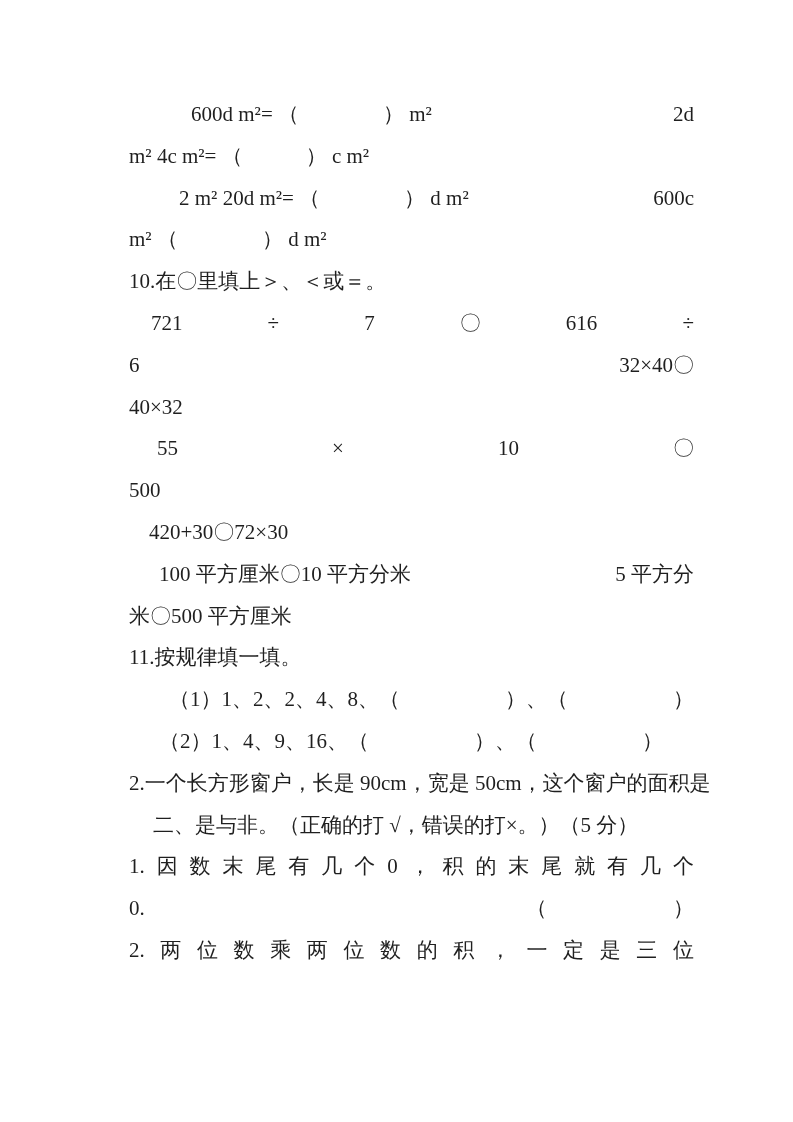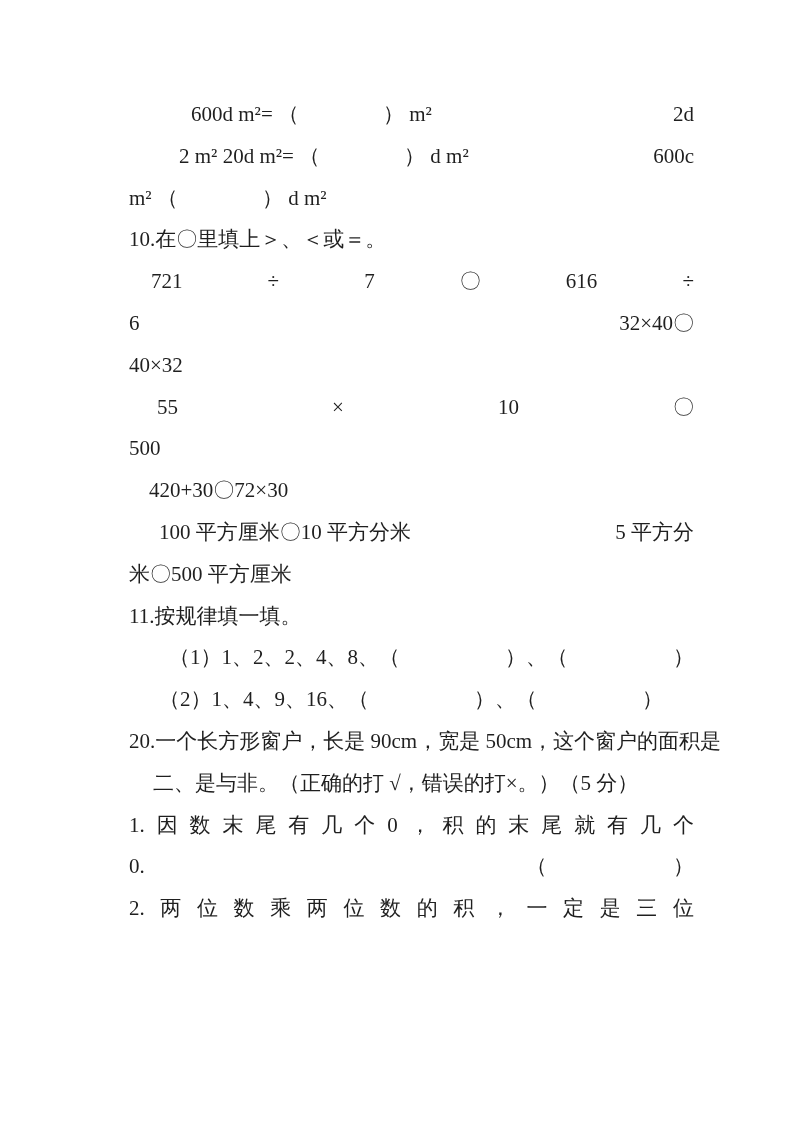--- a/index.html
+++ b/index.html
@@ -37,33 +37,34 @@
   .line .line-left, .line .line-right, .line .line-text, .line .token {
     white-space: pre;
   }
 </style>
 </head>
 <body>
 
 <div class="page">
   <div class="content" style="color: rgb(31, 31, 31);">
       <div class="line split" style="padding-left: 62px;"><span class="line-left">600d m²= （　　　　） m²</span><span class="line-right">2d</span></div>
+      <div class="line plain"><span class="line-text">m² 4c m²= （　　　） c m²</span></div>
       <div class="line split" style="padding-left: 50px;"><span class="line-left">2 m² 20d m²= （　　　　） d m²</span><span class="line-right">600c</span></div>
       <div class="line plain"><span class="line-text">m² （　　　　） d m²</span></div>
       <div class="line plain"><span class="line-text">10.在〇里填上＞、＜或＝。</span></div>
       <div class="line justify" style="padding-left: 22px; gap: 36px;"><span class="token">721</span><span class="token">÷</span><span class="token">7</span><span class="token">〇</span><span class="token">616</span><span class="token">÷</span></div>
       <div class="line split"><span class="line-left">6</span><span class="line-right">32×40〇</span></div>
       <div class="line plain"><span class="line-text">40×32</span></div>
       <div class="line justify" style="padding-left: 28px; text-align: center;"><span class="token">55</span><span class="token">×</span><span class="token">10</span><span class="token">〇</span></div>
       <div class="line plain"><span class="line-text">500</span></div>
       <div class="line plain" style="padding-left: 20px;"><span class="line-text">420+30〇72×30</span></div>
       <div class="line split" style="padding-left: 30px;"><span class="line-left">100 平方厘米〇10 平方分米</span><span class="line-right">5 平方分</span></div>
       <div class="line plain"><span class="line-text">米〇500 平方厘米</span></div>
       <div class="line plain"><span class="line-text">11.按规律填一填。</span></div>
       <div class="line plain" style="padding-left: 30px; text-align: right;"><span class="line-text">（1）1、2、2、4、8、（　　　　　）、（　　　　　）</span></div>
       <div class="line plain" style="padding-left: 30px;"><span class="line-text">（2）1、4、9、16、（　　　　　）、（　　　　　）</span></div>
-      <div class="line plain"><span class="line-text">20.一个长方形窗户，长是 90cm，宽是 50cm，这个窗户的面积是</span></div>
+      <div class="line plain"><span class="line-text">2.一个长方形窗户，长是 90cm，宽是 50cm，这个窗户的面积是</span></div>
       <div class="line plain" style="padding-left: 24px;"><span class="line-text">二、是与非。（正确的打 √，错误的打×。）（5 分）</span></div>
       <div class="line justify"><span class="token">1.</span><span class="token">因</span><span class="token">数</span><span class="token">末</span><span class="token">尾</span><span class="token">有</span><span class="token">几</span><span class="token">个</span><span class="token">0</span><span class="token">，</span><span class="token">积</span><span class="token">的</span><span class="token">末</span><span class="token">尾</span><span class="token">就</span><span class="token">有</span><span class="token">几</span><span class="token">个</span></div>
       <div class="line split"><span class="line-left">0.</span><span class="line-right">（　　　　　　）</span></div>
       <div class="line justify"><span class="token">2.</span><span class="token">两</span><span class="token">位</span><span class="token">数</span><span class="token">乘</span><span class="token">两</span><span class="token">位</span><span class="token">数</span><span class="token">的</span><span class="token">积</span><span class="token">，</span><span class="token">一</span><span class="token">定</span><span class="token">是</span><span class="token">三</span><span class="token">位</span></div>
     </div>
 </div>
 
 </body></html>

